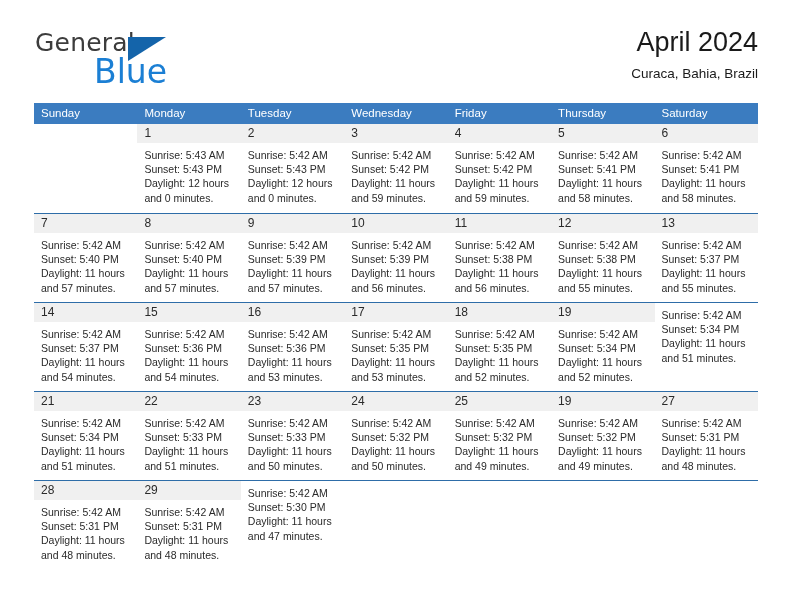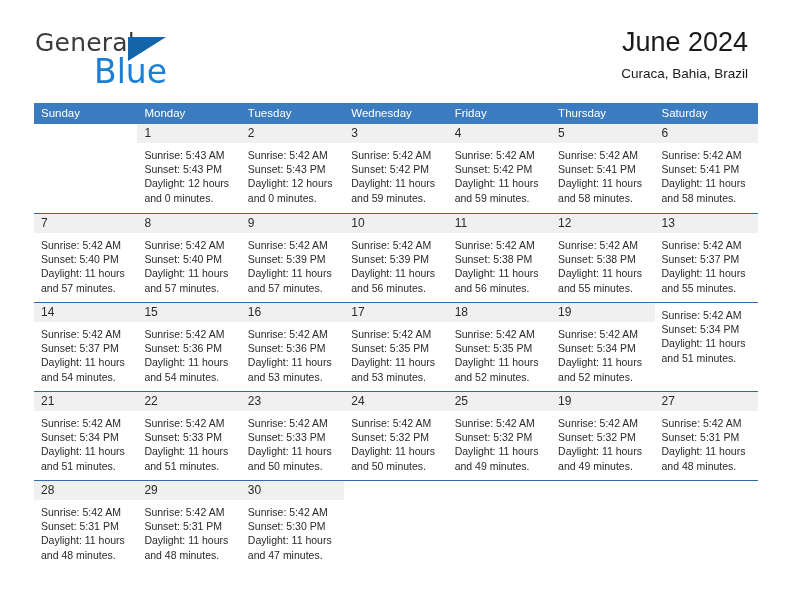--- a/index.html
+++ b/index.html
@@ -20,21 +20,21 @@
     width: 792px;
     height: 612px;
     box-sizing: border-box;
   }
 
   
   .header {
     position: absolute;
     left: 34px;
     top: 28px;
-    right: 44px;
+    right: 34px;
     height: 68px;
   }
   .brand {
     position: absolute;
     left: 0;
     top: 0;
     width: 230px;
     height: 62px;
   }
   .brand-general {
@@ -161,21 +161,21 @@
 
   <div class="header">
 
     <div class="brand">
       <span class="brand-general">General</span>
       <span class="brand-tri"></span>
       <span class="brand-blue">Blue</span>
     </div>
 
     <div class="title-block">
-      <div class="cal-title">June 2024</div>
+      <div class="cal-title">April 2024</div>
       <div class="cal-subtitle">Curaca, Bahia, Brazil</div>
     </div>
 
   </div>
 
   <div class="calendar">
     <div class="weekday-row" id="weekday-row">
         <div class="weekday">Sunday</div>
         <div class="weekday">Monday</div>
         <div class="weekday">Tuesday</div>
@@ -510,23 +510,20 @@
               <span class="day-num">29</span>
             </div>
             <div class="day-body">
               <div class="day-line">Sunrise: 5:42 AM</div>
               <div class="day-line">Sunset: 5:31 PM</div>
               <div class="day-line">Daylight: 11 hours</div>
               <div class="day-line">and 48 minutes.</div>
             </div>
           </div>
           <div class="day-cell">
-            <div class="day-num-band">
-              <span class="day-num">30</span>
-            </div>
             <div class="day-body">
               <div class="day-line">Sunrise: 5:42 AM</div>
               <div class="day-line">Sunset: 5:30 PM</div>
               <div class="day-line">Daylight: 11 hours</div>
               <div class="day-line">and 47 minutes.</div>
             </div>
           </div>
           <div class="day-cell empty">
             <div class="day-num-band">
               <span class="day-num"></span>

